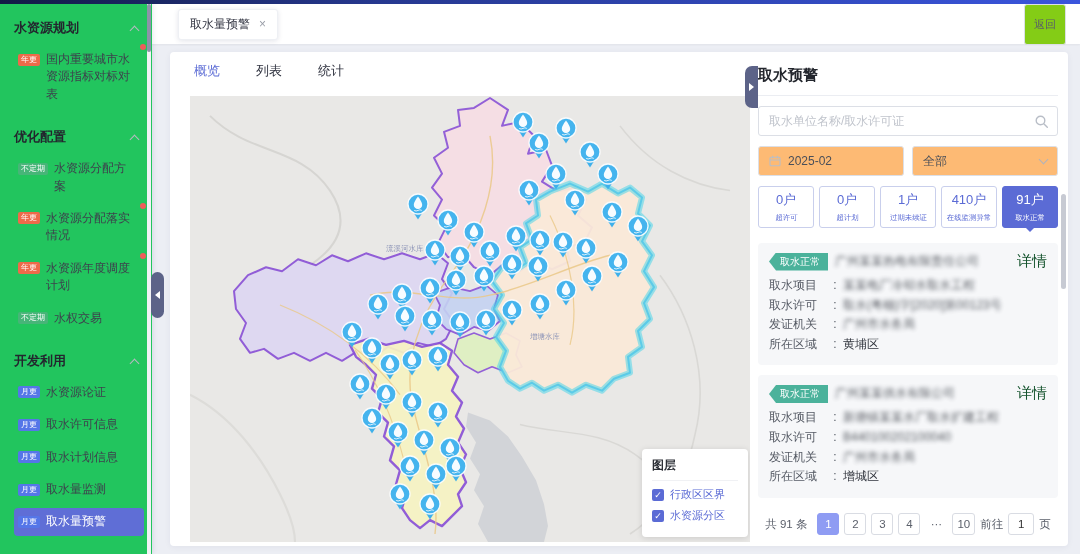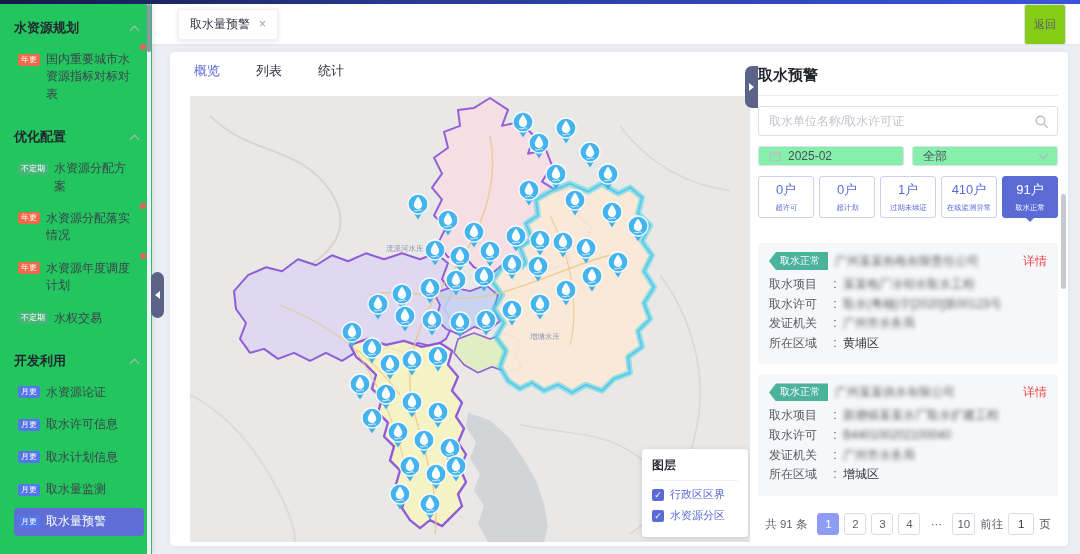--- a/index.html
+++ b/index.html
@@ -64,40 +64,40 @@
   .panel-collapse{position:absolute;left:-13px;top:4px;width:13px;height:42px;background:#5c6388;
     border-radius:7px 0 0 7px;display:flex;align-items:center;justify-content:center;cursor:pointer}
   .panel-title{font-size:15px;font-weight:bold;color:#23262d;padding:4px 0 10px;
     border-bottom:1px solid #ebedf2}
   .search-box{position:relative;margin-top:10px;height:30px;border:1px solid #dcdfe6;border-radius:3px;
     display:flex;align-items:center;padding:0 28px 0 10px;background:#fff}
   .search-box input{border:none;outline:none;flex:1;font-size:12px;color:#333;font-family:inherit;background:transparent}
   .search-box input::placeholder{color:#c0c4cc}
   .search-ic{position:absolute;right:8px;top:7px}
   .filter-row{display:flex;gap:8px;margin-top:10px}
-  .date-box,.select-box{flex:1;height:20px;border:1px solid #dcdfe6;border-radius:3px;background:#86efac;
+  .date-box,.select-box{flex:1;height:30px;border:1px solid #dcdfe6;border-radius:3px;background:#fdba74;
     display:flex;align-items:center;font-size:12px;color:#4a4f59;padding:0 10px;gap:7px;cursor:pointer}
   .select-box{justify-content:space-between}
   .chev-down{width:7px;height:7px;border-right:1.5px solid #b0b3bb;border-bottom:1.5px solid #b0b3bb;
     transform:rotate(45deg);margin-top:-4px}
   .stats{display:flex;gap:5px;margin-top:10px}
   .stat{flex:1;height:42px;border:1px solid #c9cfec;border-radius:3px;background:#fff;cursor:pointer;
     display:flex;flex-direction:column;align-items:center;justify-content:center;color:#5b6bd5;position:relative}
   .stat .v{font-size:13px;font-weight:normal;white-space:nowrap}
   .stat .l{font-size:9px;transform:scale(.82);white-space:nowrap;margin-top:2px}
   .stat.active{background:#5b6bd5;border-color:#5b6bd5;color:#fff}
   .stat.active::after{content:'';position:absolute;bottom:-5px;left:50%;margin-left:-5px;
     border-left:5px solid transparent;border-right:5px solid transparent;border-top:5px solid #5b6bd5}
   .cards{position:absolute;top:181px;left:0;right:0;bottom:0;overflow:hidden}
   .cardi{background:#f6f7f9;border-radius:4px;padding:9px 11px;margin-bottom:10px}
   .card-head{display:flex;align-items:center;gap:7px;margin-bottom:7px}
   .status-pill{flex:0 0 auto;background:#4bb29b;color:#fff;font-size:10px;line-height:1;
     padding:4px 8px 4px 11px;clip-path:polygon(7px 0,100% 0,100% 100%,7px 100%,0 50%)}
   .company{flex:1;font-size:12px;color:#2f333c;white-space:nowrap;overflow:hidden}
-  .detail-link{flex:0 0 auto;color:#ef4444;font-size:12px;cursor:pointer}
+  .detail-link{flex:0 0 auto;color:#14532d;font-size:15px;cursor:pointer}
   .crow{display:flex;font-size:12px;color:#2f333c;margin:4px 0;line-height:1.3}
   .crow .lab{flex:0 0 auto;width:58px;color:#555a64}
   .crow .colon{flex:0 0 auto;width:16px;color:#555a64;text-align:center}
   .crow .val{white-space:nowrap;overflow:hidden}
   .blur{filter:blur(2.3px);opacity:.8}
   .pager{position:absolute;left:-4px;right:-4px;bottom:0;height:36px;background:#fff;z-index:8;
     display:flex;align-items:center;justify-content:center;gap:5px;font-size:11.5px;color:#5a5f6a}
   .pg-total{margin-right:5px}
   .pg{min-width:22px;height:22px;border:1px solid #d9dce3;border-radius:3px;background:#fff;
     display:flex;align-items:center;justify-content:center;padding:0 4px;cursor:pointer}

